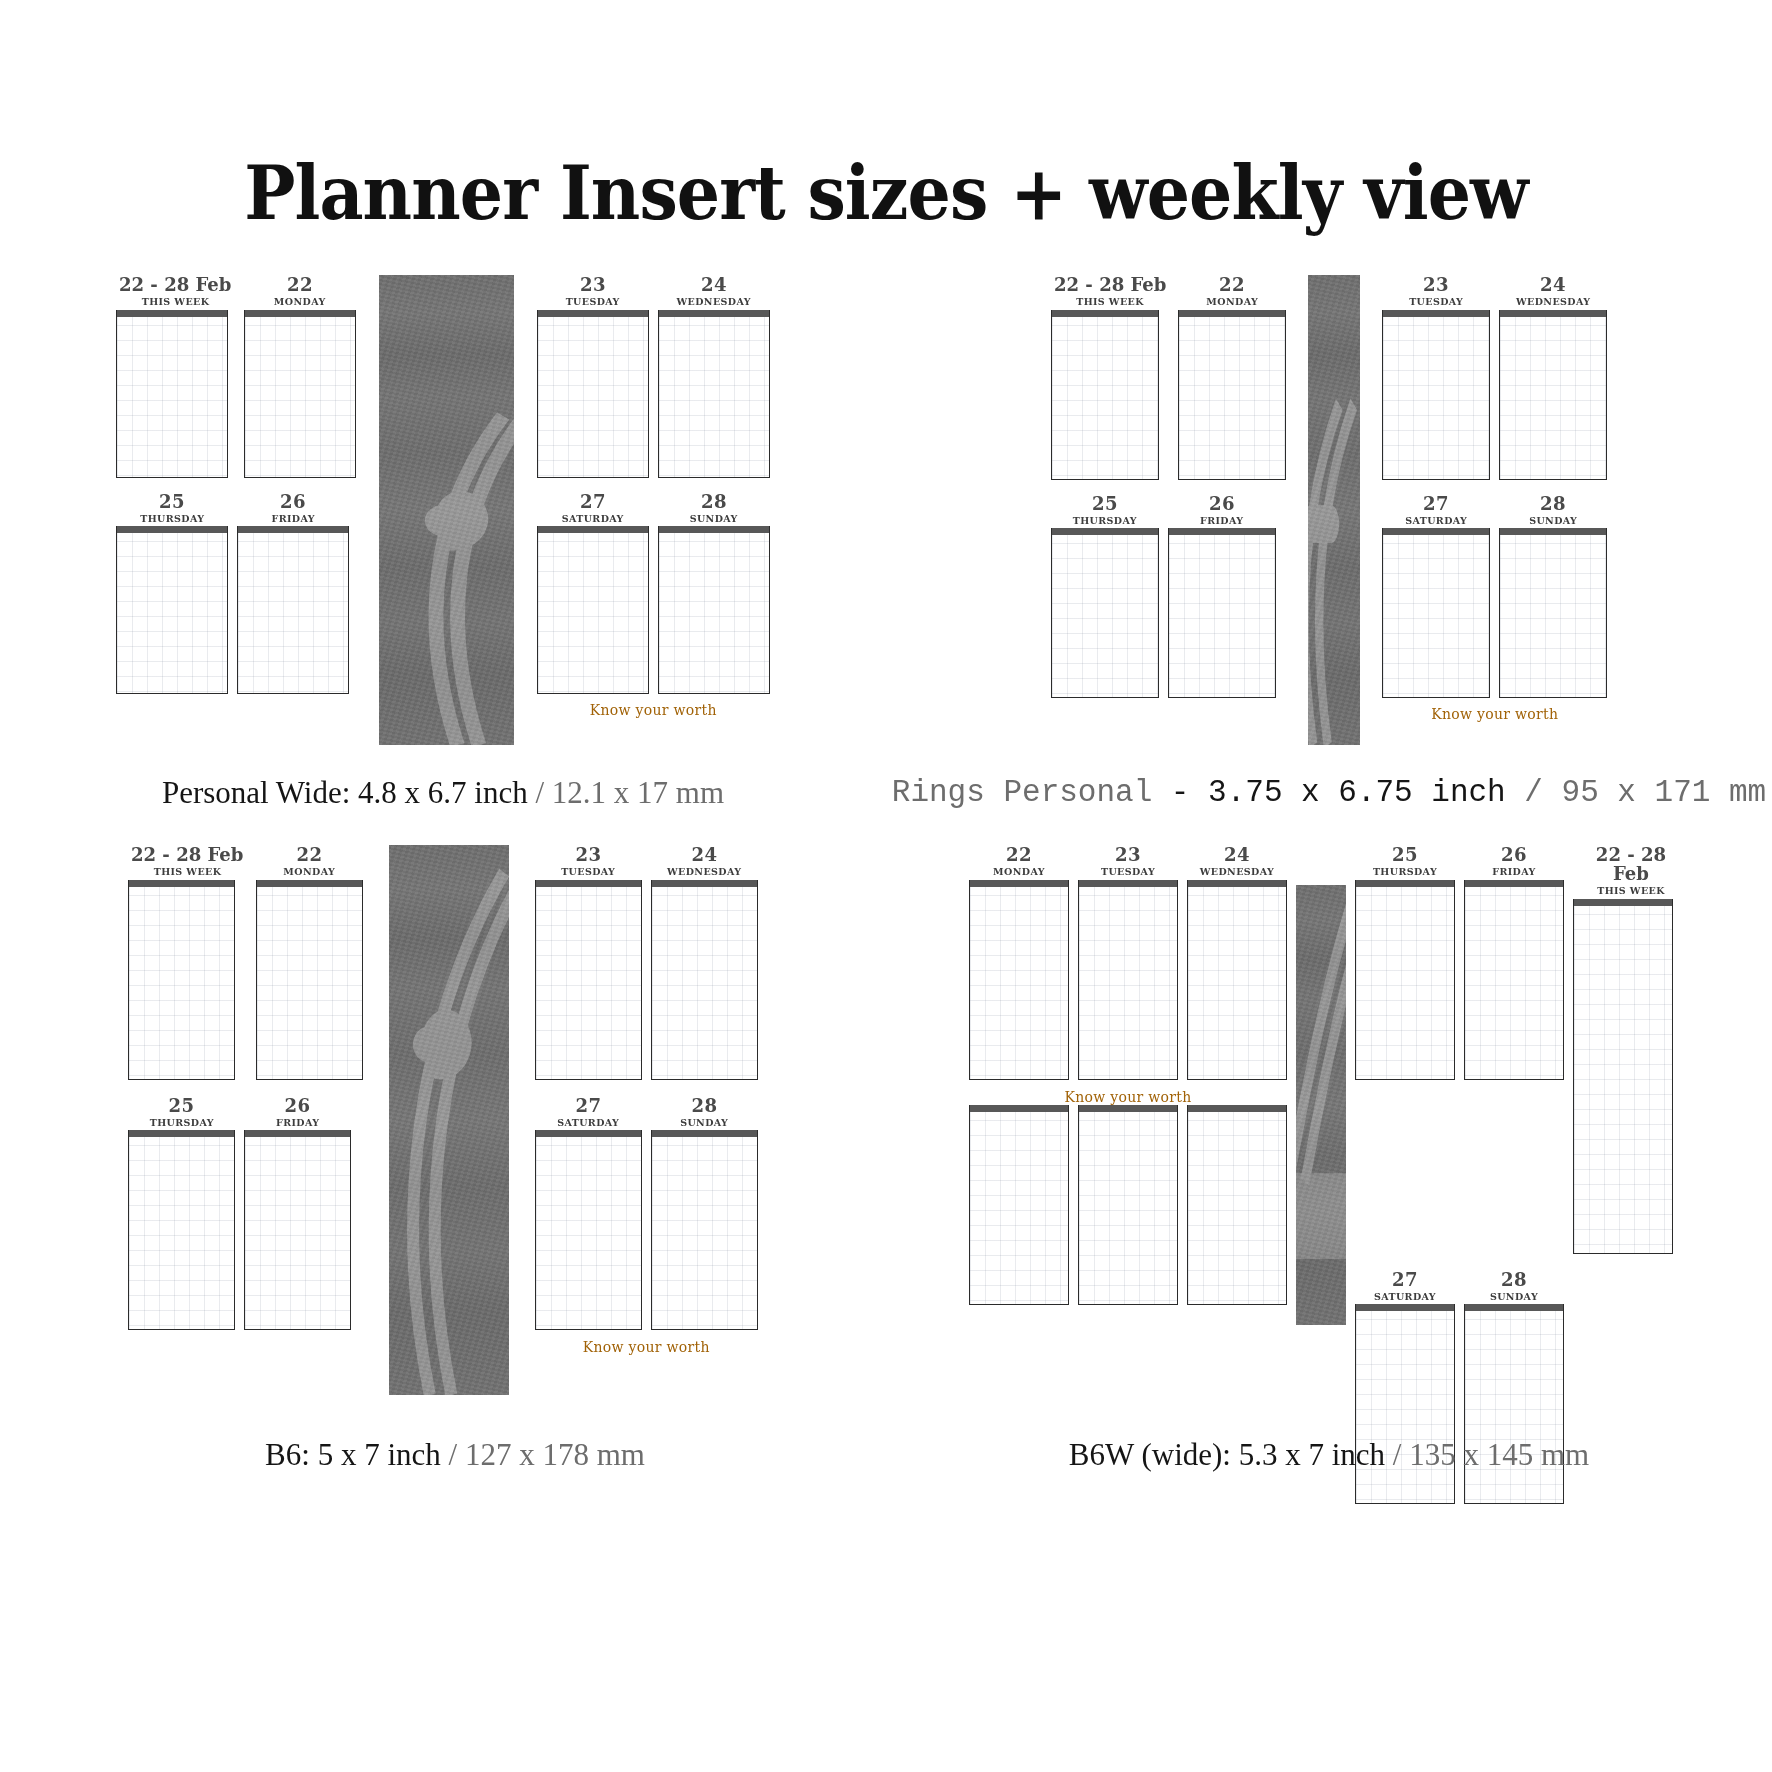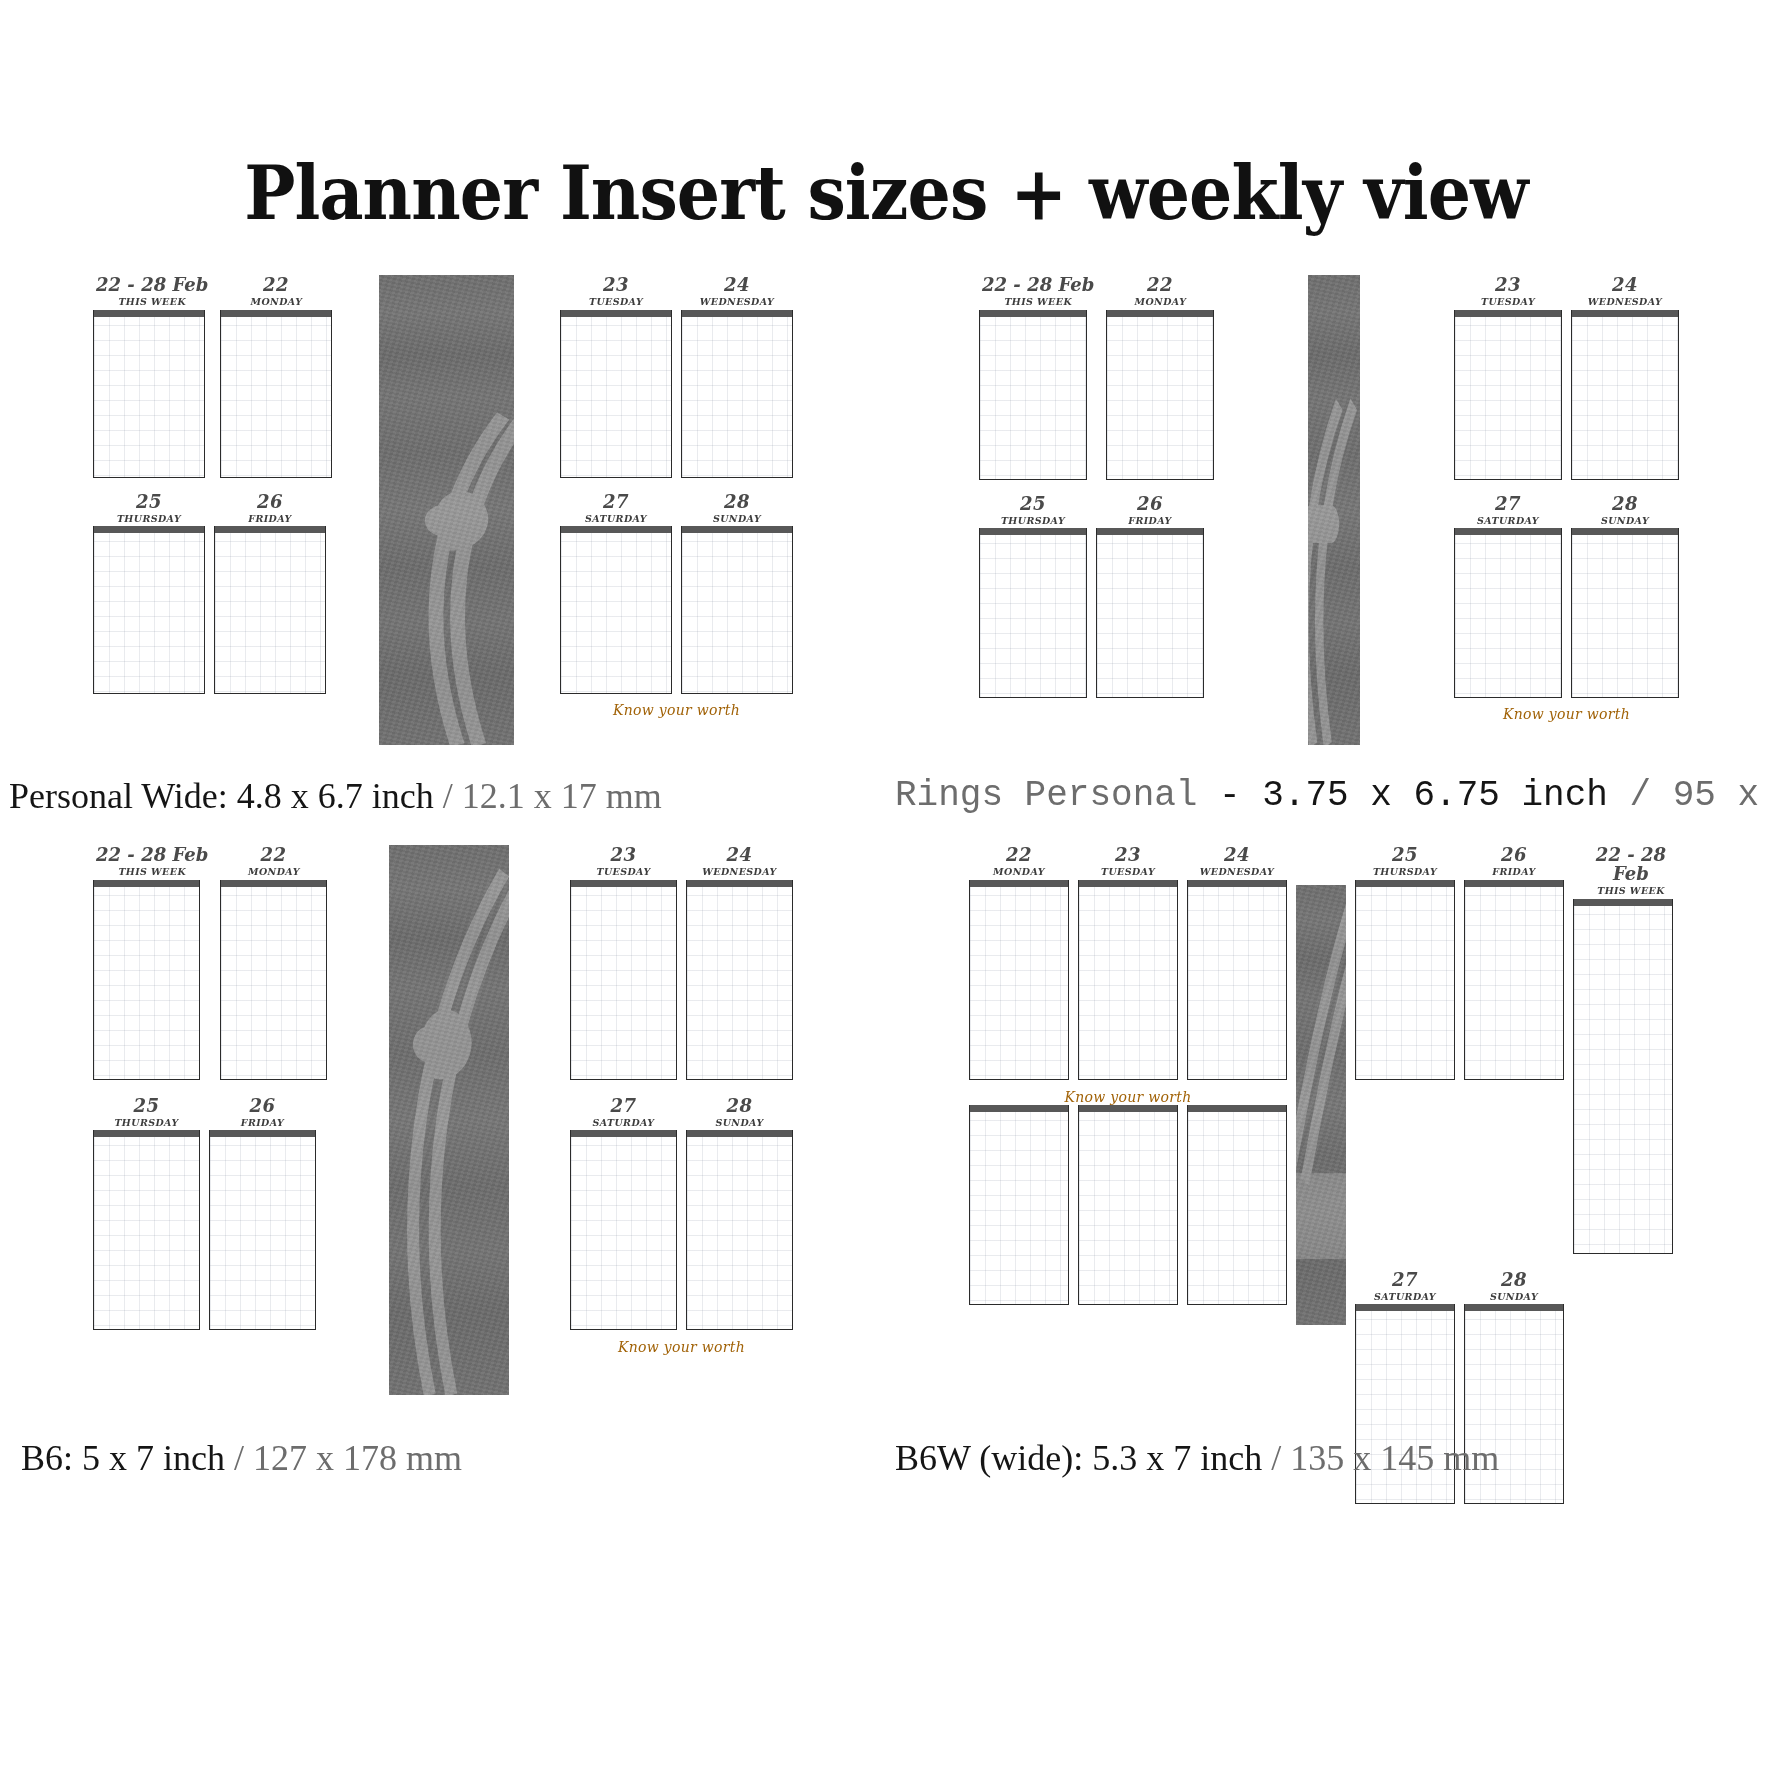--- a/index.html
+++ b/index.html
@@ -43,22 +43,21 @@
   }
   .panel {
     position: relative;
   }
 
   .spread {
     position: relative;
     margin: 0 auto;
     display: flex;
     align-items: flex-start;
-    justify-content: space-between;
-    font-style: italic;
+    justify-content: center;
   }
 
   
   .daybox {
     display: flex;
     flex-direction: column;
     align-items: stretch;
   }
   .day-head {
     text-align: center;
@@ -137,24 +136,25 @@
     font-size: 14.5px;
     color: #a16207;
     letter-spacing: 0.3px;
     text-align: center;
     white-space: nowrap;
   }
 
   
   .caption {
     position: absolute;
-    left: 9px;
+    left: 0;
     width: 100%;
+    text-align: center;
     font-family: "Liberation Serif", serif;
-    font-size: 36px;
+    font-size: 31px;
     color: #151515;
     white-space: nowrap;
   }
   .caption .dim { color: #6d6d6d; }
   .caption .name-grey { color: #6d6d6d; }
 
   
   .pw .spread { width: 700px; }
   .pw .side { display: flex; flex-direction: column; }
   .pw .row { display: flex; gap: 9px; }

